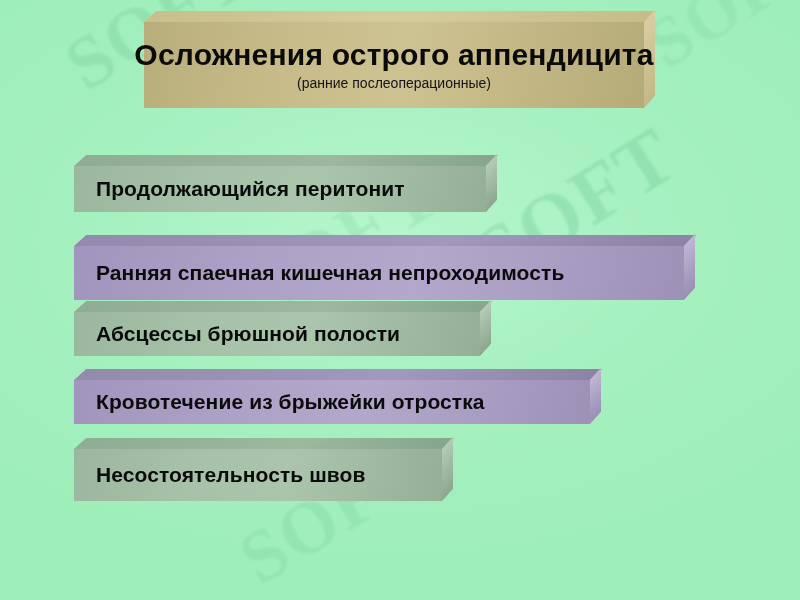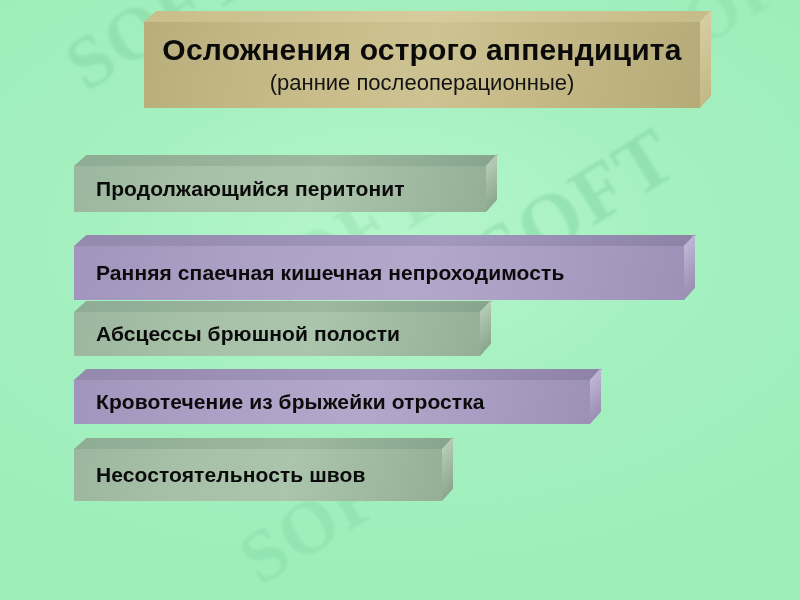--- a/index.html
+++ b/index.html
@@ -87,21 +87,21 @@
     position: relative;
     z-index: 3;
     font-weight: bold;
     white-space: nowrap;
   }
 
   
   #title-plaque {
     left: 144px;
     top: 22px;
-    width: 556px;
+    width: 500px;
     height: 86px;
     flex-direction: column;
     justify-content: center;
     align-items: center;
   }
   #title-plaque .face-front {
     background: linear-gradient(100deg, #b8ae7c 0%, #c6bb88 26%, #cdc291 52%, #c2b784 76%, #b5ab79 100%);
   }
   #title-plaque .face-top {
     background: linear-gradient(100deg, #c9bf8c 0%, #d5cb9c 50%, #c6bc89 100%);
@@ -116,21 +116,21 @@
     font-weight: bold;
     color: #0a0a0a;
     letter-spacing: 0.2px;
     line-height: 1.05;
     text-align: center;
     white-space: nowrap;
   }
   #title-sub {
     position: relative;
     z-index: 3;
-    font-size: 22px;
+    font-size: 14px;
     font-weight: normal;
     color: #131313;
     margin-top: 4px;
     text-align: center;
     white-space: nowrap;
   }
 
   
   .item-plaque .plaque-label {
     font-size: 21px;

